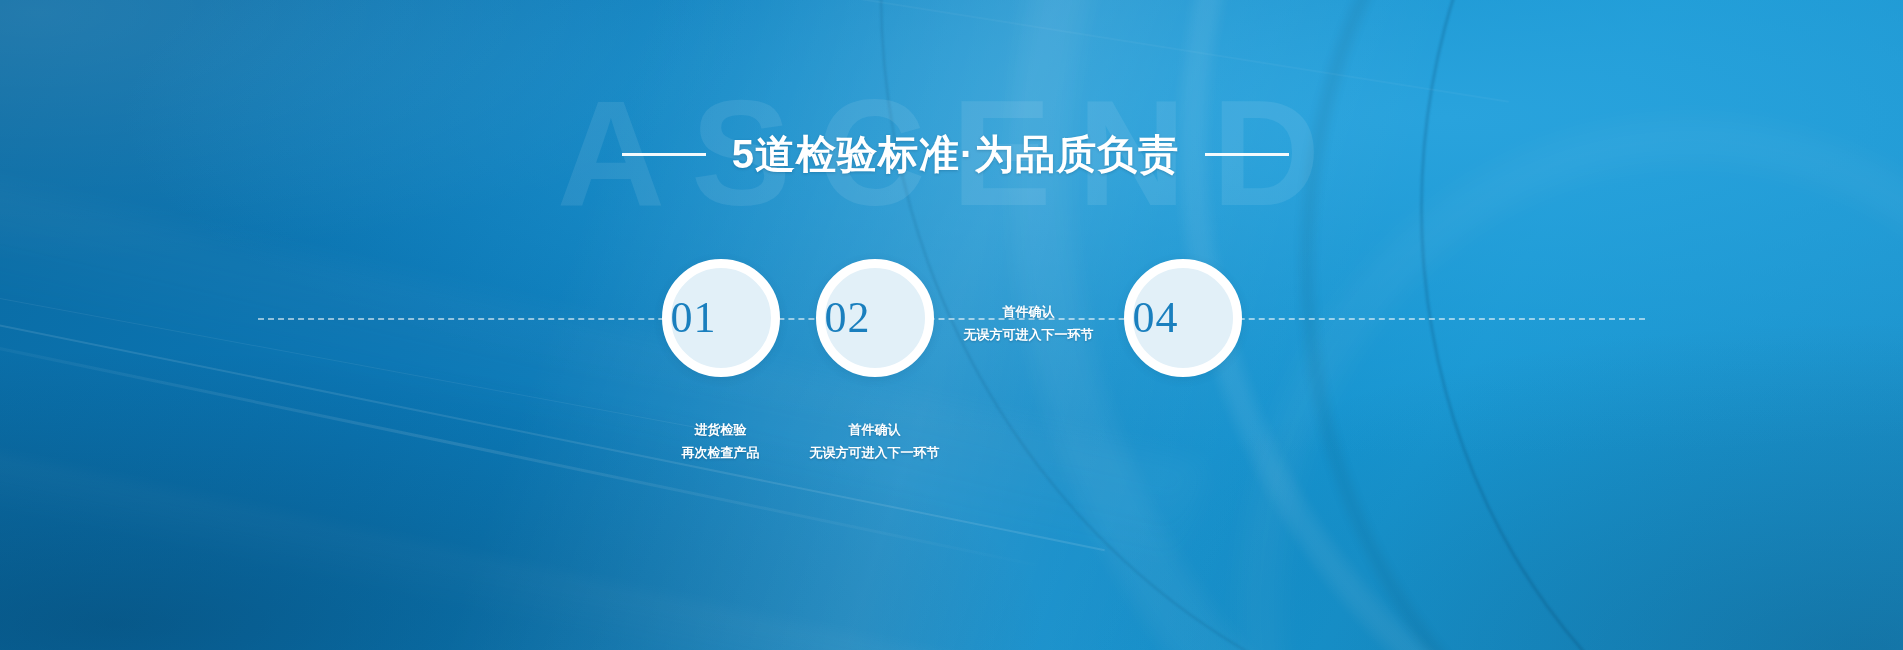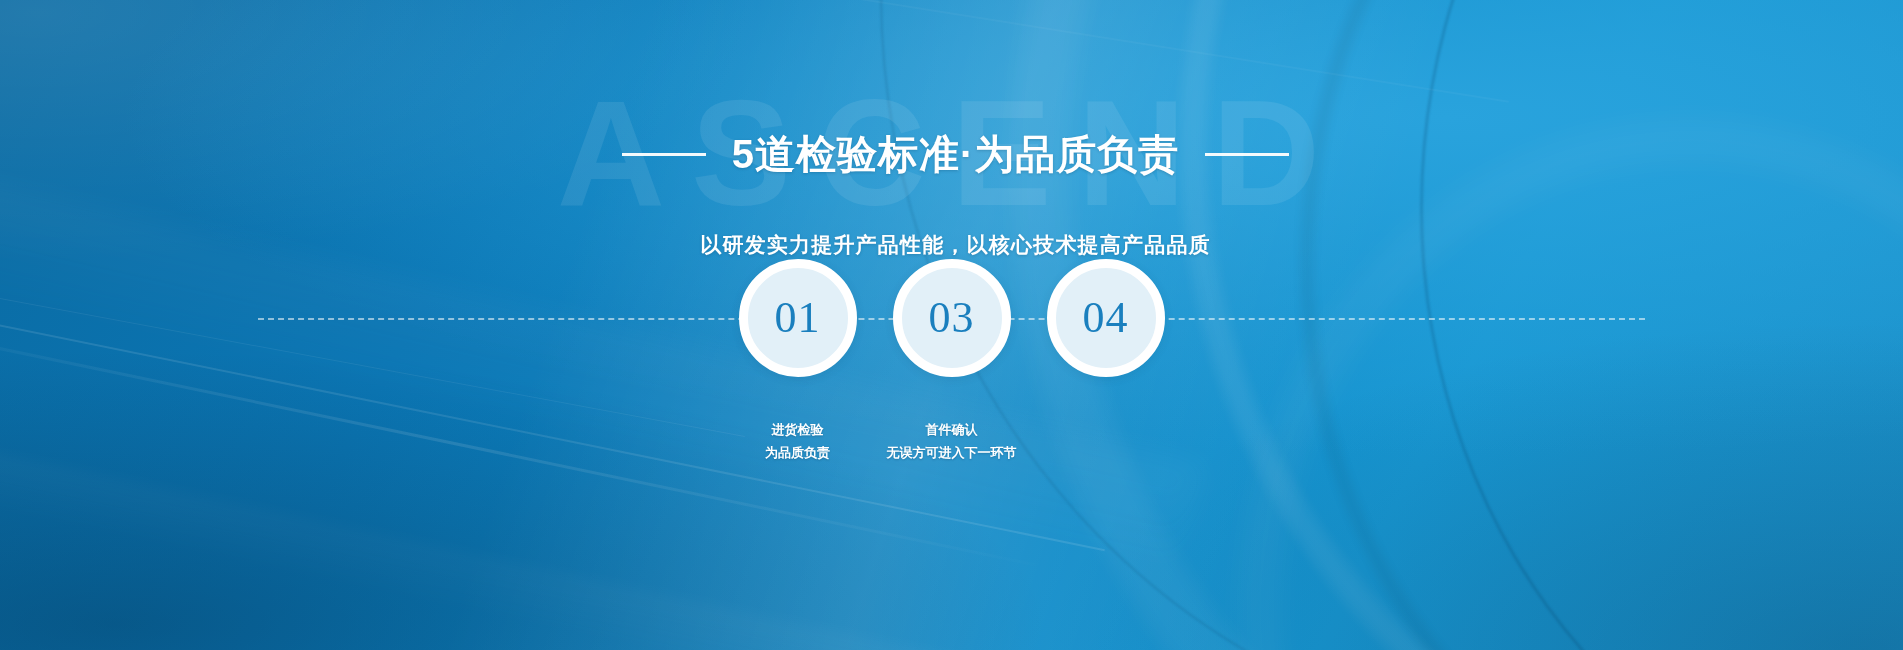--- a/index.html
+++ b/index.html
@@ -99,21 +99,21 @@
   .row{
     position:relative;display:flex;justify-content:center;align-items:flex-start;
     gap:14px;
   }
   .step{width:140px;display:flex;flex-direction:column;align-items:center;}
   .circle{
     width:118px;height:118px;border-radius:50%;
     background:#e2f0f8;
     border:9px solid #ffffff;
     box-sizing:border-box;
-    display:flex;align-items:center;justify-content:center;
+    display:flex;align-items:center;justify-content:flex-start;
     box-shadow:0 2px 10px rgba(0,45,80,.10);
     position:relative;z-index:2;
   }
   .num{
     font-size:44px;font-weight:400;color:#1a7fbe;letter-spacing:1px;
     font-family:"Liberation Serif","DejaVu Serif",serif;
     line-height:1;
   }
   .cap{
     margin-top:42px;text-align:center;color:#ffffff;
@@ -147,36 +147,38 @@
   <div class="vignette"></div>
 
   <div class="watermark">ASCEND</div>
 
   <div class="head">
     <div class="title-row">
       <span class="rule"></span>
       <h1 class="title">5道检验标准·为品质负责</h1>
       <span class="rule"></span>
     </div>
-    <div class="subtitle">以研发实力提升产品性能，以核心技术提高产品品质</div>
   </div>
 
   <div class="steps">
     <div class="dotline"></div>
     <div class="row" id="steps-row">
         <div class="step">
           <div class="circle">
             <span class="num">01</span>
           </div>
-          <div class="cap"><span>进货检验</span><span class="l2">为品质负责</span></div>
+          <div class="cap"><span>进货检验</span><span class="l2">再次检查产品</span></div>
         </div>
         <div class="step">
           <div class="circle">
-            <span class="num">03</span>
+            <span class="num">02</span>
           </div>
+          <div class="cap"><span>首件确认</span><span class="l2">无误方可进入下一环节</span></div>
+        </div>
+        <div class="step">
           <div class="cap"><span>首件确认</span><span class="l2">无误方可进入下一环节</span></div>
         </div>
         <div class="step">
           <div class="circle">
             <span class="num">04</span>
           </div>
         </div>
       </div>
   </div>
 

